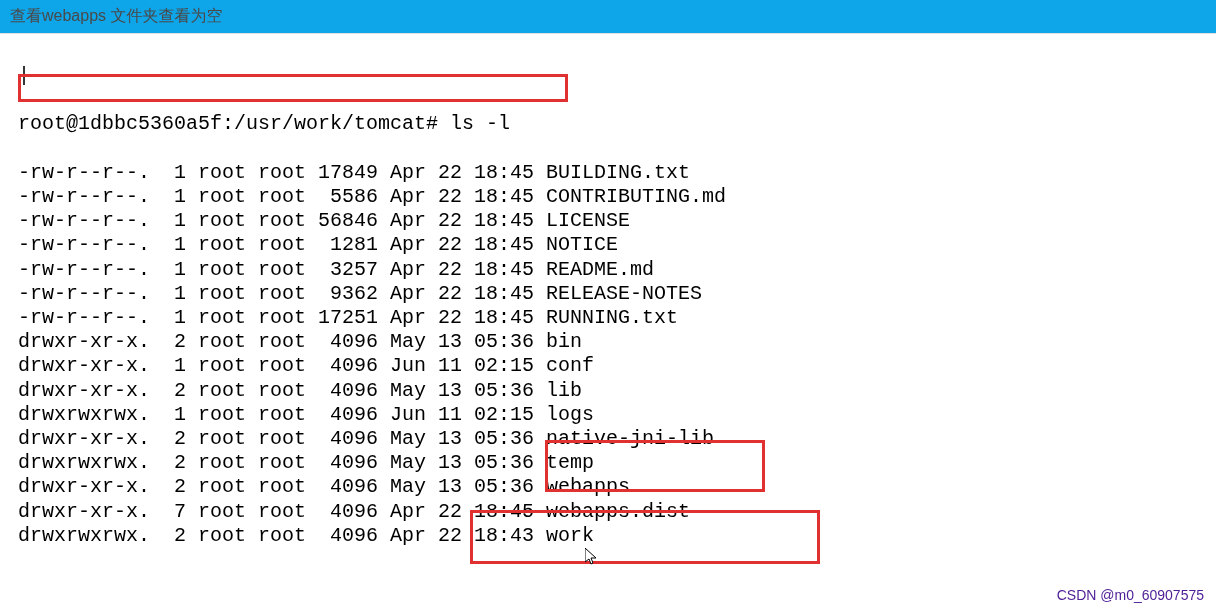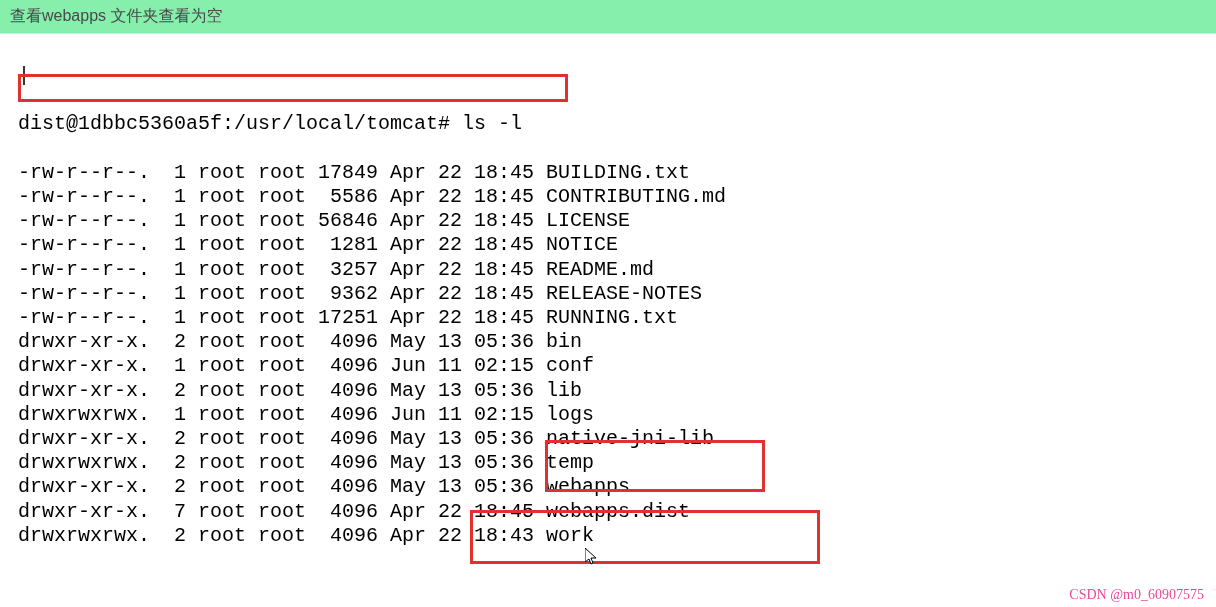--- a/index.html
+++ b/index.html
@@ -15,21 +15,21 @@
       height: 607px;
       overflow: hidden;
       position: relative;
     }
     .header {
       font-family: "Microsoft YaHei", "SimSun", sans-serif;
       font-size: 16px;
       color: #4a4a4a;
       padding: 6px 10px;
       border-bottom: 1px solid #e0e0e0;
-      background: #86efac;
+      background: #0ea5e9;
     }
     .terminal-area {
       padding-left: 18px;
       padding-top: 6px;
       line-height: 24.2px;
       white-space: pre;
       color: #000;
       position: relative;
     }
     .cursor-line {
@@ -56,42 +56,42 @@
     .box3 {
       top: 510px;
       left: 470px;
       width: 350px;
       height: 54px;
     }
     .watermark {
       position: absolute;
       bottom: 4px;
       right: 12px;
-      font-family: Liberation Serif, serif;
+      font-family: Liberation Sans, sans-serif;
       font-size: 14px;
-      color: #ec4899;
+      color: #4c1d95;
       margin-top: 36px;
     }
     .mouse-cursor {
       position: absolute;
       top: 548px;
       left: 585px;
       font-size: 16px;
       color: #000;
       pointer-events: none;
     }
   </style>
 </head>
 <body>
 
 <div class="header">查看webapps 文件夹查看为空</div>
 
 <div class="terminal-area">
 <div class="cursor-line">|</div>
-<div><span>dist@1dbbc5360a5f:/usr/local/tomcat#</span> <span>ls -l</span></div>
+<div><span>root@1dbbc5360a5f:/usr/work/tomcat#</span> <span>ls -l</span></div>
 <div id="listing-container"><div>-rw-r--r--.  1 root root 17849 Apr 22 18:45 BUILDING.txt</div><div>-rw-r--r--.  1 root root  5586 Apr 22 18:45 CONTRIBUTING.md</div><div>-rw-r--r--.  1 root root 56846 Apr 22 18:45 LICENSE</div><div>-rw-r--r--.  1 root root  1281 Apr 22 18:45 NOTICE</div><div>-rw-r--r--.  1 root root  3257 Apr 22 18:45 README.md</div><div>-rw-r--r--.  1 root root  9362 Apr 22 18:45 RELEASE-NOTES</div><div>-rw-r--r--.  1 root root 17251 Apr 22 18:45 RUNNING.txt</div><div>drwxr-xr-x.  2 root root  4096 May 13 05:36 bin</div><div>drwxr-xr-x.  1 root root  4096 Jun 11 02:15 conf</div><div>drwxr-xr-x.  2 root root  4096 May 13 05:36 lib</div><div>drwxrwxrwx.  1 root root  4096 Jun 11 02:15 logs</div><div>drwxr-xr-x.  2 root root  4096 May 13 05:36 native-jni-lib</div><div>drwxrwxrwx.  2 root root  4096 May 13 05:36 temp</div><div>drwxr-xr-x.  2 root root  4096 May 13 05:36 webapps</div><div>drwxr-xr-x.  7 root root  4096 Apr 22 18:45 webapps.dist</div><div>drwxrwxrwx.  2 root root  4096 Apr 22 18:43 work</div></div>
 
 
 
 </div>
 
 <div class="red-box box1"></div>
 <div class="red-box box2"></div>
 <div class="red-box box3"></div>
 

